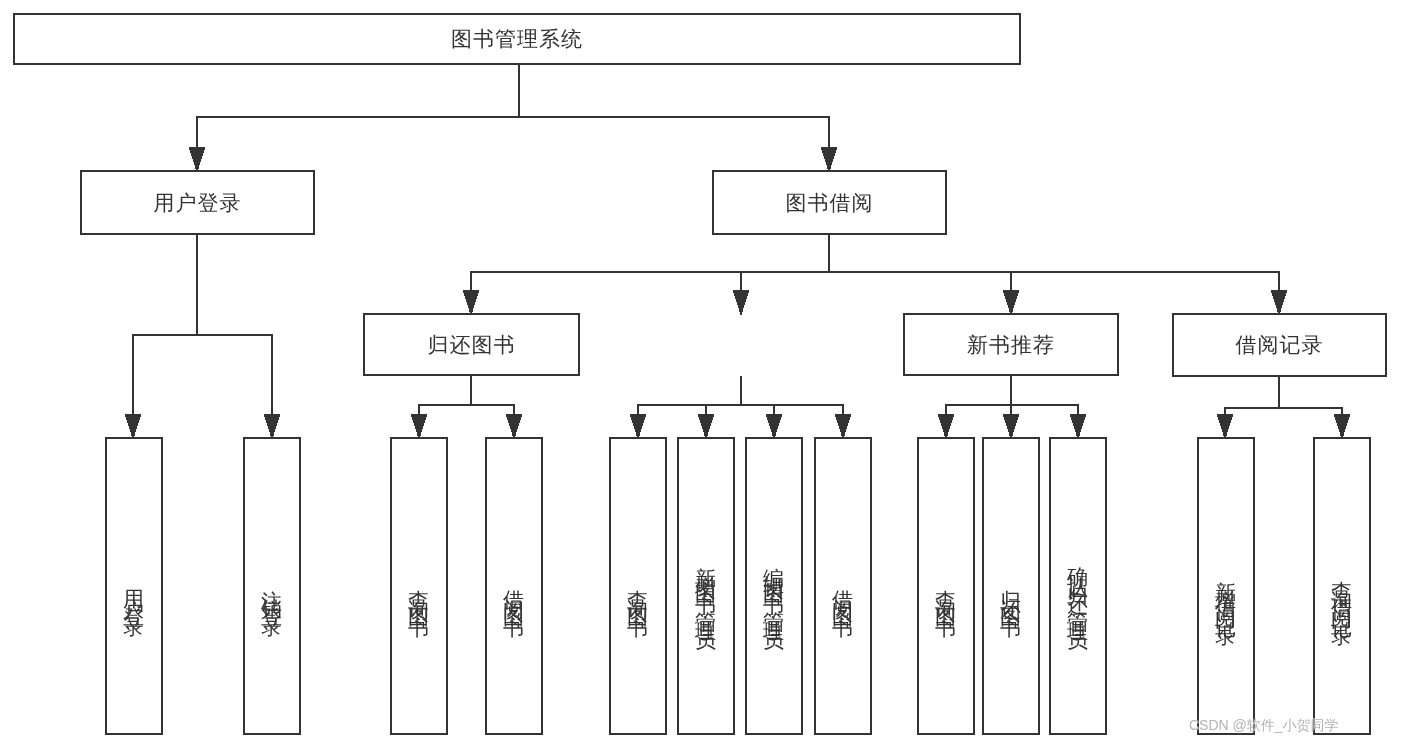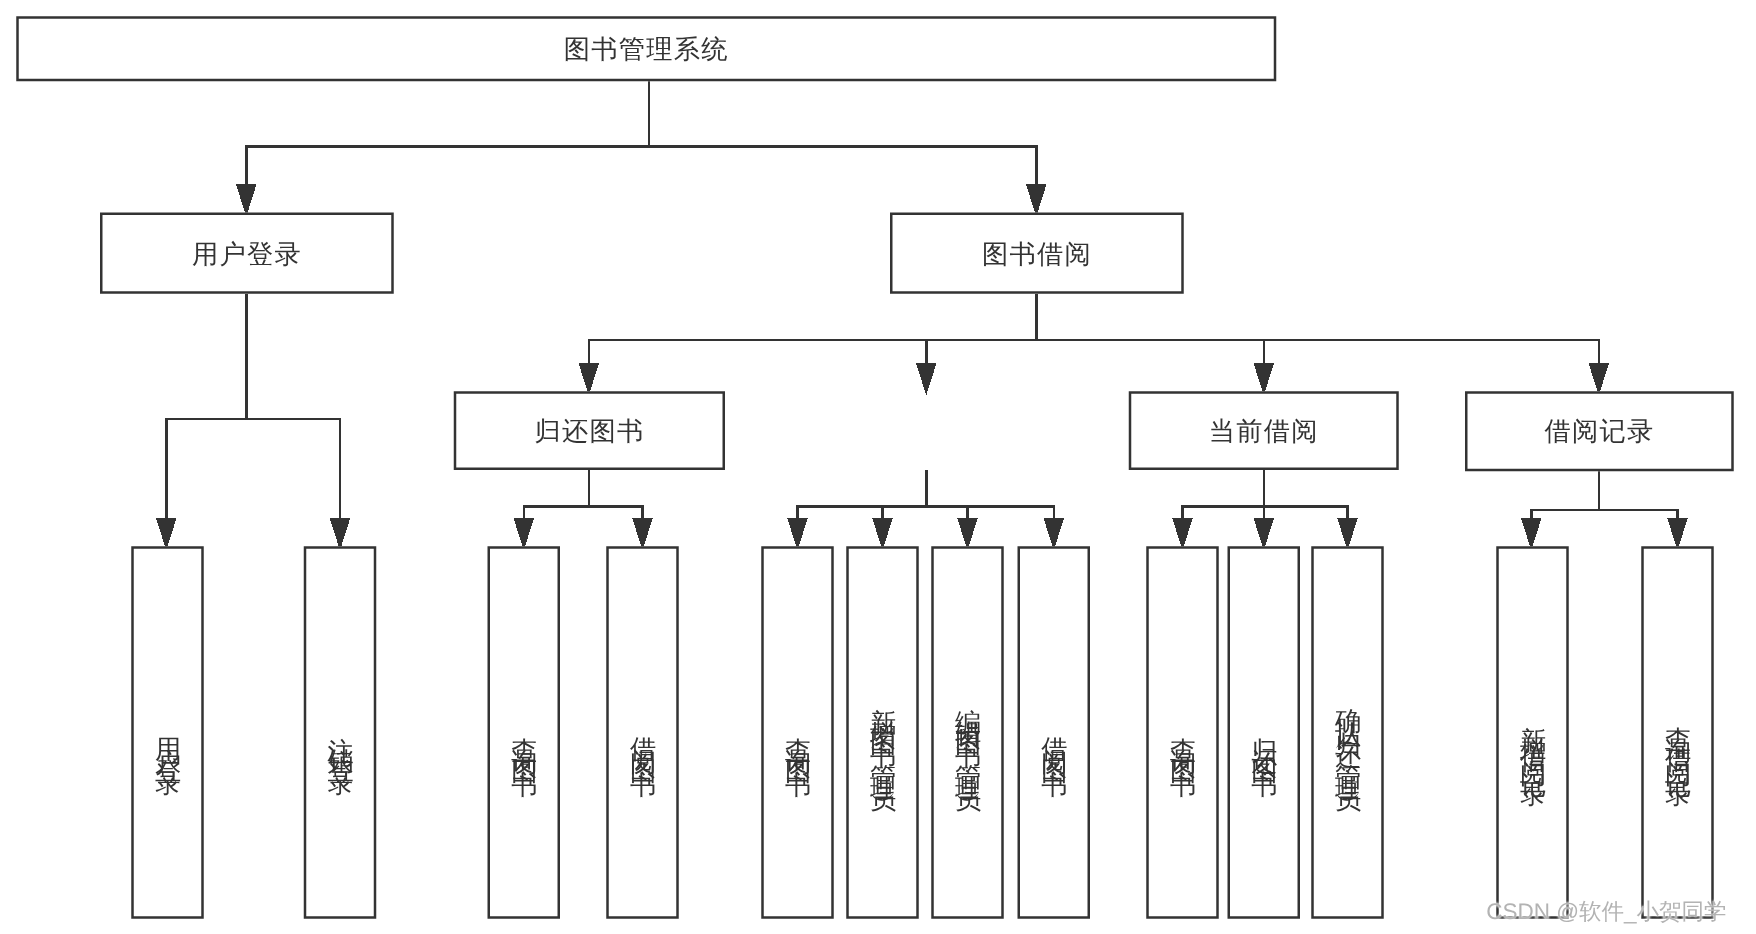--- a/index.html
+++ b/index.html
@@ -17,21 +17,21 @@
     position:absolute;box-sizing:border-box;border:2px solid #333333;background:#ffffff;
     top:437px;width:58px;height:298px;
     display:flex;align-items:center;justify-content:center;z-index:2;
   }
   .vtext{
     writing-mode:vertical-lr;text-orientation:mixed;
     font-size:21px;line-height:1;letter-spacing:9px;margin-bottom:-9px;white-space:nowrap;
   }
   .watermark{
     position:absolute;left:1189px;top:717px;z-index:5;
-    font-size:18px;color:#b3b3b3;white-space:nowrap;
+    font-size:14px;color:#b3b3b3;white-space:nowrap;
     text-shadow:0 0 2px #ffffff,0 0 2px #ffffff;
   }
 </style>
 </head>
 <body>
 
 <div class="canvas">
 
   <svg class="wires" viewBox="0 0 1405 747" xmlns="http://www.w3.org/2000/svg" stroke="#333333" stroke-width="2" fill="#333333" shape-rendering="crispEdges">
 
@@ -104,21 +104,21 @@
     <span>用户登录</span>
   </div>
   <div class="node" style="left:712px;top:170px;width:235px;height:65px;">
     <span>图书借阅</span>
   </div>
 
   <div class="node" style="left:363px;top:313px;width:217px;height:63px;">
     <span>归还图书</span>
   </div>
   <div class="node" style="left:903px;top:313px;width:216px;height:63px;">
-    <span>当前借阅</span>
+    <span>新书推荐</span>
   </div>
   <div class="node" style="left:1172px;top:313px;width:215px;height:64px;">
     <span>借阅记录</span>
   </div>
 
   <div class="leaf" style="left:105px;">
     <span class="vtext">用户登录</span>
   </div>
   <div class="leaf" style="left:243px;">
     <span class="vtext">注销登录</span>

